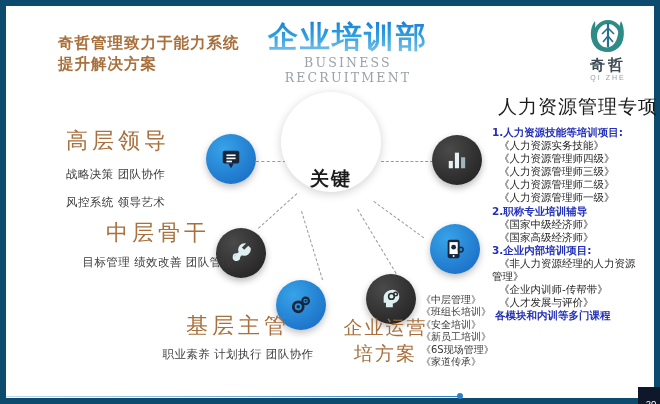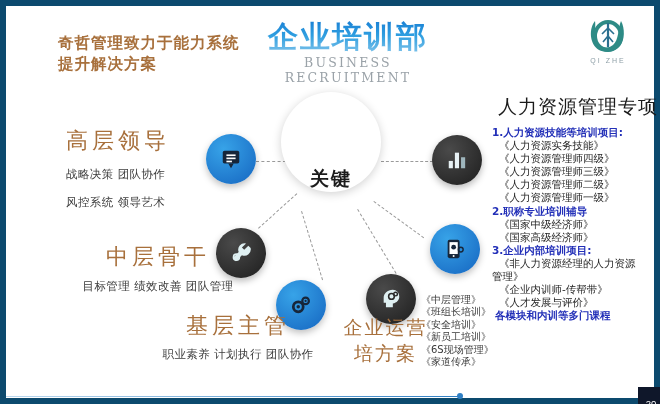--- a/index.html
+++ b/index.html
@@ -69,21 +69,21 @@
   
   .grp-title{
     color:#a8703c;font-weight:normal;letter-spacing:4px;
     font-family:"DejaVu Serif","Liberation Serif",serif;
   }
   .grp-sub{color:#3d3d3d;font-size:11.5px;letter-spacing:.4px;
     font-family:"DejaVu Sans","Liberation Sans",sans-serif;}
   .g1{position:absolute;left:60px;top:120px;width:185px;}
   .g1 .grp-title{font-size:22px;}
   .g1 .grp-sub{margin-top:9px;line-height:19px;}
-  .g2{position:absolute;left:52px;top:236px;width:200px;text-align:center;}
+  .g2{position:absolute;left:52px;top:212px;width:200px;text-align:center;}
   .g2 .grp-title{font-size:22px;}
   .g2 .grp-sub{margin-top:7px;}
   .g3{position:absolute;left:132px;top:305px;width:200px;text-align:center;}
   .g3 .grp-title{font-size:22px;}
   .g3 .grp-sub{margin-top:6px;}
   .g4{position:absolute;left:322px;top:308px;width:115px;text-align:center;}
   .g4 .grp-title{font-size:19px;line-height:26px;letter-spacing:2px;}
   
   .midlist{position:absolute;left:415px;top:288px;font-size:10px;color:#3a3a3a;line-height:12.4px;
     font-family:"DejaVu Sans","Liberation Sans",sans-serif;}
@@ -118,20 +118,21 @@
 
   <div class="logo">
     <div class="logo-mark">
       <svg width="46" height="40" viewBox="0 0 46 40">
         <path d="M10 5 C4 12 4 28 14 34 C20 37 30 36 35 30 C40 24 40 12 36 5 C33 12 34 24 28 29 C22 34 13 31 11 24 C9 17 11 10 10 5 Z" fill="#2e8b86"></path>
         <ellipse cx="23" cy="20" rx="13" ry="14" fill="none" stroke="#2e8b86" stroke-width="4"></ellipse>
         <path d="M23 7 L23 31" stroke="#2a6f8f" stroke-width="2.2"></path>
         <path d="M23 12 L17 18 M23 12 L29 18 M23 20 L18 26 M23 20 L28 26" stroke="#2a6f8f" stroke-width="1.6" fill="none"></path>
       </svg>
     </div>
+    <div class="logo-cn">奇哲</div>
     <div class="logo-en">QI ZHE</div>
   </div>
 
   <div class="conn" style="left:250px;top:155px;width:30px;"></div>
   <div class="conn" style="left:375px;top:155px;width:52px;"></div>
   <div class="conn" style="left:252px;top:222px;width:52px;transform:rotate(-42deg);"></div>
   <div class="conn" style="left:368px;top:195px;width:62px;transform:rotate(36deg);"></div>
   <div class="conn" style="left:296px;top:205px;width:72px;transform:rotate(73deg);"></div>
   <div class="conn" style="left:352px;top:203px;width:80px;transform:rotate(59deg);"></div>
 

